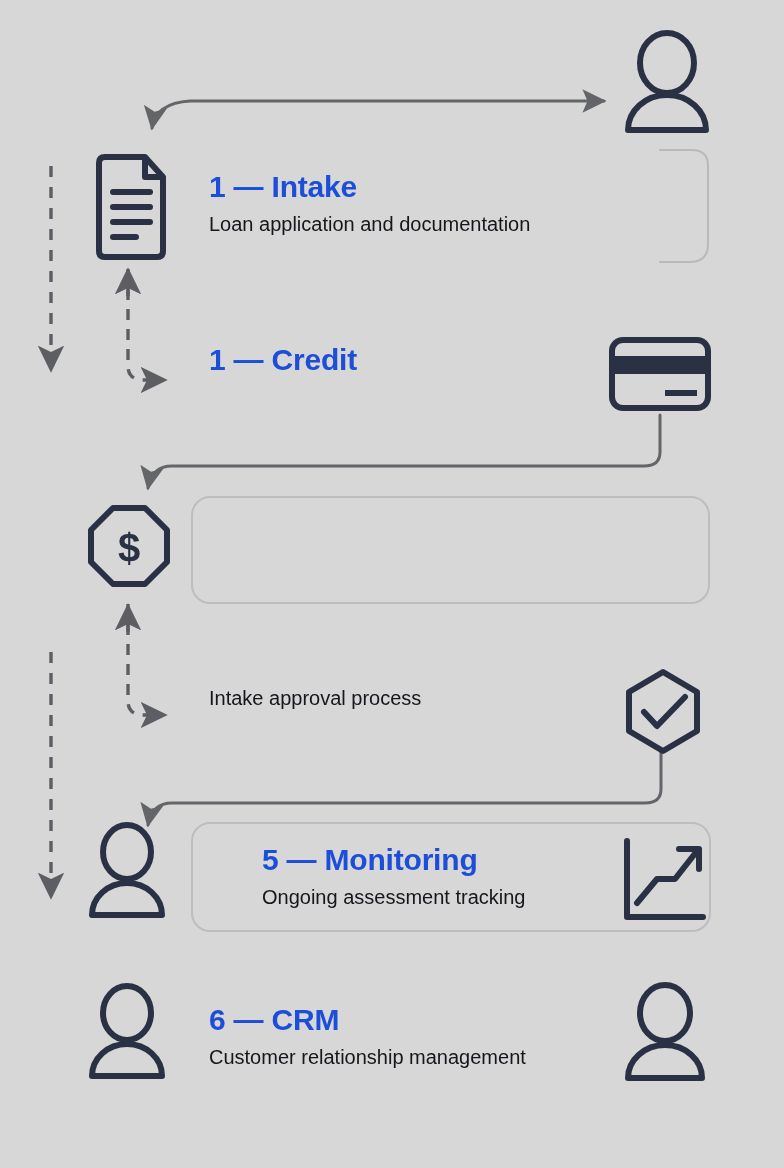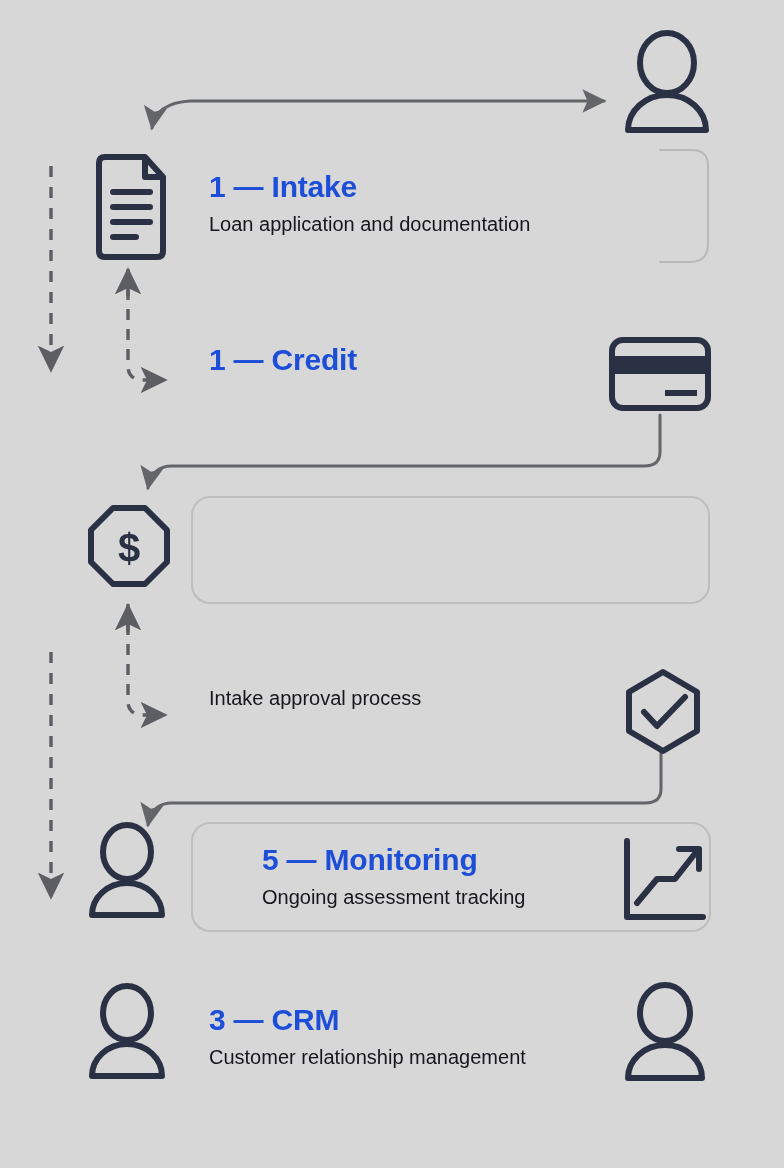--- a/index.html
+++ b/index.html
@@ -168,18 +168,18 @@
     <div class="step-text" style="left:209px; top:678px;">
       <div class="step-sub">Intake approval process</div>
     </div>
 
     <div class="step-text" style="left:226px; top:843px;margin-left:36px;">
       <div class="step-title">5 — Monitoring</div>
       <div class="step-sub">Ongoing assessment tracking</div>
     </div>
 
     <div class="step-text" style="left:209px; top:1003px;">
-      <div class="step-title">3 — CRM</div>
+      <div class="step-title">6 — CRM</div>
       <div class="step-sub">Customer relationship management</div>
     </div>
 
   </div>
 </div>
 
 </body></html>

